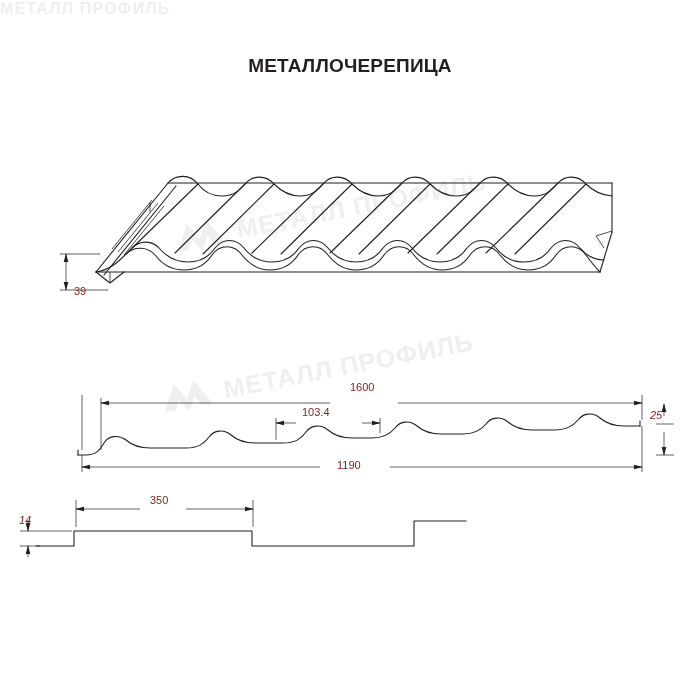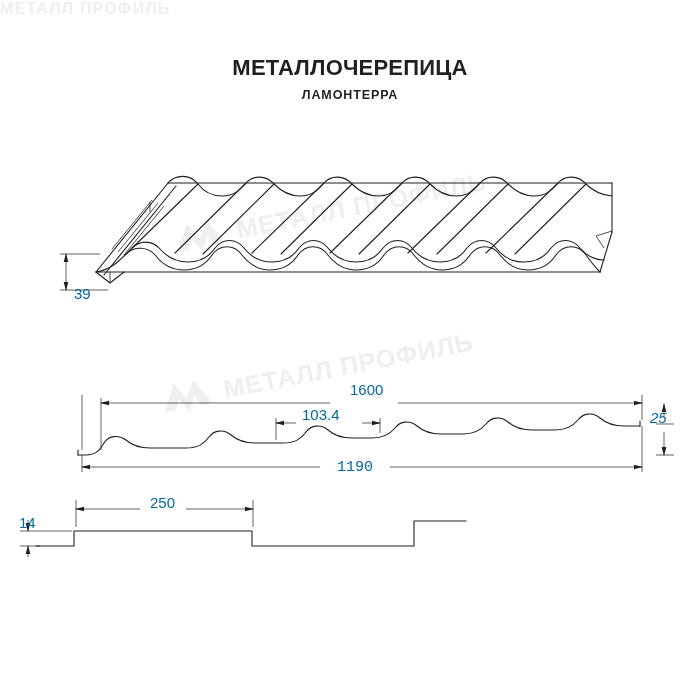--- a/index.html
+++ b/index.html
@@ -23,21 +23,21 @@
   }
   .title-block {
     position: absolute;
     left: 0;
     top: 56px;
     width: 700px;
     text-align: center;
     pointer-events: none;
   }
   .title-main {
-    font-size: 22px;
+    font-size: 19px;
     font-weight: bold;
     letter-spacing: 0.2px;
     color: #231f20;
     line-height: 1.05;
     text-align: center;
   }
   .title-sub {
     margin-top: 9px;
     font-size: 12.5px;
     font-weight: bold;
@@ -49,22 +49,22 @@
     position: absolute;
     pointer-events: none;
     user-select: none;
     font-weight: bold;
     color: #efeff1;
     letter-spacing: 1.2px;
     white-space: nowrap;
   }
   .dim-label {
     position: absolute;
-    font-size: 15px;
-    color: #0369a1;
+    font-size: 11px;
+    color: #7f1d1d;
     white-space: nowrap;
     pointer-events: none;
   }
 </style>
 </head>
 <body>
 
 <div class="wm">МЕТАЛЛ ПРОФИЛЬ</div>
 
 <svg id="sheet" viewBox="0 0 700 700">
@@ -276,22 +276,21 @@
       <path class="ln-dim" d="M20,531 L72,531"></path>
       <path class="ln-dim" d="M20,546 L40,546"></path>
       <path class="ln-dim" d="M28,520 L28,531" marker-end="url(#arrL)"></path>
       <path class="ln-dim" d="M28,546 L28,557" marker-start="url(#arrR)"></path>
     </g>
   </g>
 </svg>
 
 <div class="title-block">
   <div class="title-main">МЕТАЛЛОЧЕРЕПИЦА</div>
-  <div class="title-sub">ЛАМОНТЕРРА</div>
 </div>
 
 <div class="dim-label" style="left:74px; top:285px;">39</div>
 <div class="dim-label" style="left:350px; top:381px;">1600</div>
 <div class="dim-label" style="left:302px; top:406px;">103.4</div>
-<div class="dim-label" style="left:337px; top:459px;font-family:Liberation Mono, monospace;">1190</div>
+<div class="dim-label" style="left:337px; top:459px;">1190</div>
 <div class="dim-label" style="left:650px; top:409px;font-style:italic;">25</div>
-<div class="dim-label" style="left:150px; top:494px;">250</div>
-<div class="dim-label" style="left:19px; top:514px;">14</div>
+<div class="dim-label" style="left:150px; top:494px;">350</div>
+<div class="dim-label" style="left:19px; top:514px;font-style:italic;">14</div>
 
 </body></html>

